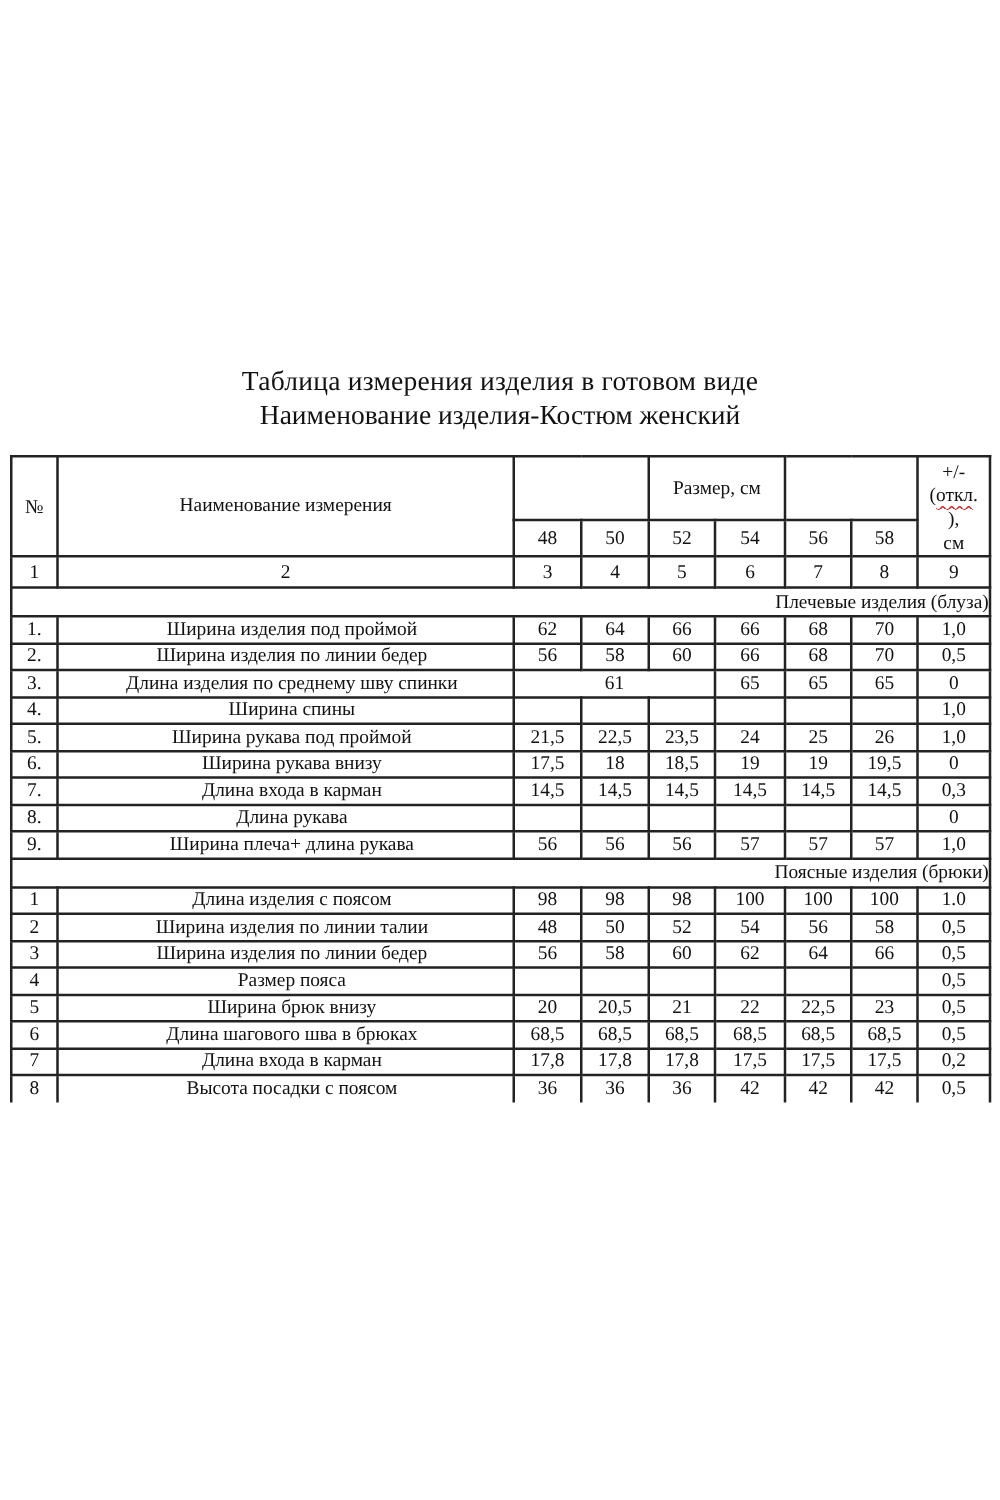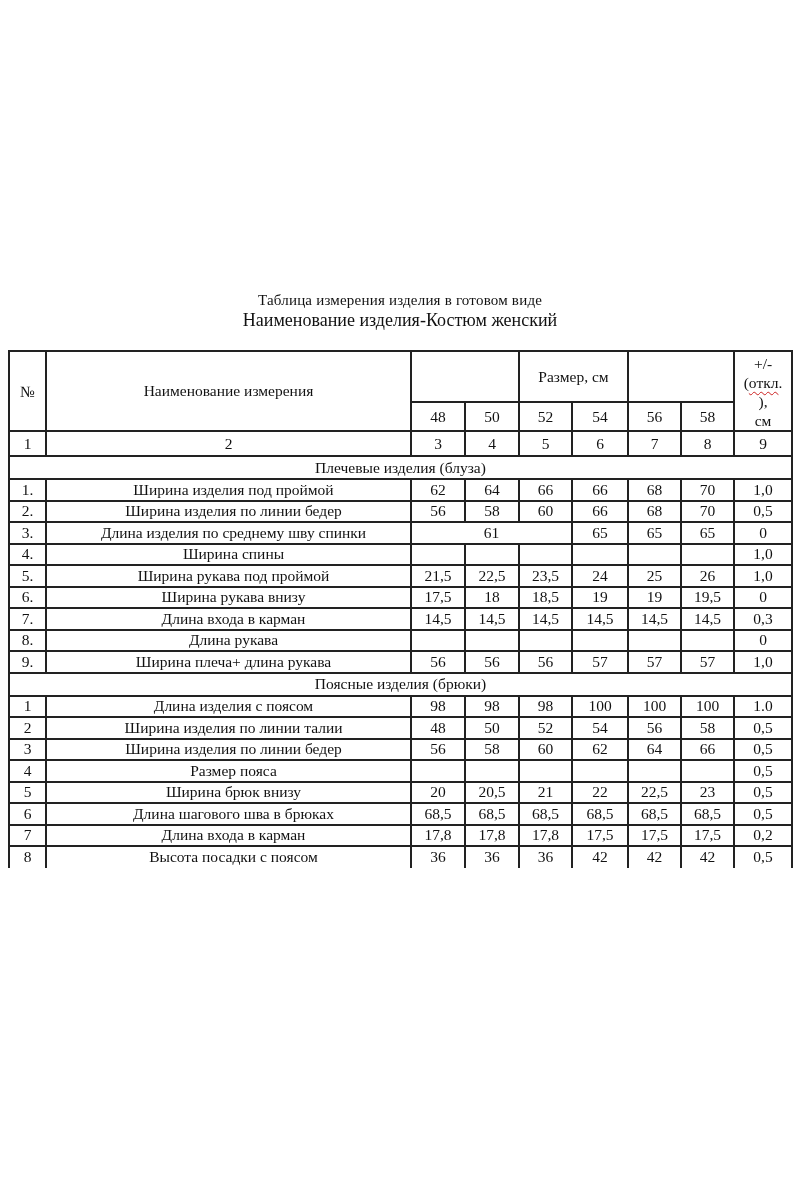--- a/index.html
+++ b/index.html
@@ -6,26 +6,26 @@
   html, body {
     width: 800px; height: 1200px;
     background: #ffffff;
     font-family: "Liberation Serif", "DejaVu Serif", serif;
     color: #121212;
     overflow: hidden;
   }
   .titles { text-align: center; }
   .doc-title {
     padding-top: 292px;
-    font-size: 15px;
+    font-size: 22px;
     font-weight: 400;
     letter-spacing: 0.2px;
   }
   .model-line { margin-top: 27px; font-size: 17px; }
-  .product-line { margin-top: 1px; font-size: 18px; }
+  .product-line { margin-top: 1px; font-size: 22px; }
 
   table.meas {
     border-collapse: collapse;
     table-layout: fixed;
     width: 783px;
     margin: 19px 0 0 8px;
     font-size: 15.5px;
   }
   table.meas td {
     border: 2px solid #222222;
@@ -33,21 +33,21 @@
     overflow: hidden;
     white-space: nowrap;
   }
   .c { text-align: center; }
   .name-cell { text-align: center; padding-left: 10px; }
   .h-row1 { height: 51px; }
   .h-row2 { height: 29px; }
   .num-row { height: 25px; }
   .num-row td { border-bottom: 3px solid #1a1a1a; }
   .section-row { height: 23px; }
-  .section-row td { text-align: center; border-radius: 10px; }
+  .section-row td { text-align: right; }
   tbody tr.data-row { height: 21.5px; }
   .th-num { vertical-align: top; padding-top: 2px; }
   .th-name { text-align: center; vertical-align: middle; margin-top: 39px; }
   .th-tol {
     vertical-align: top;
     text-align: center;
     line-height: 19px;
     padding-top: 2px;
   }
   .misspell {

